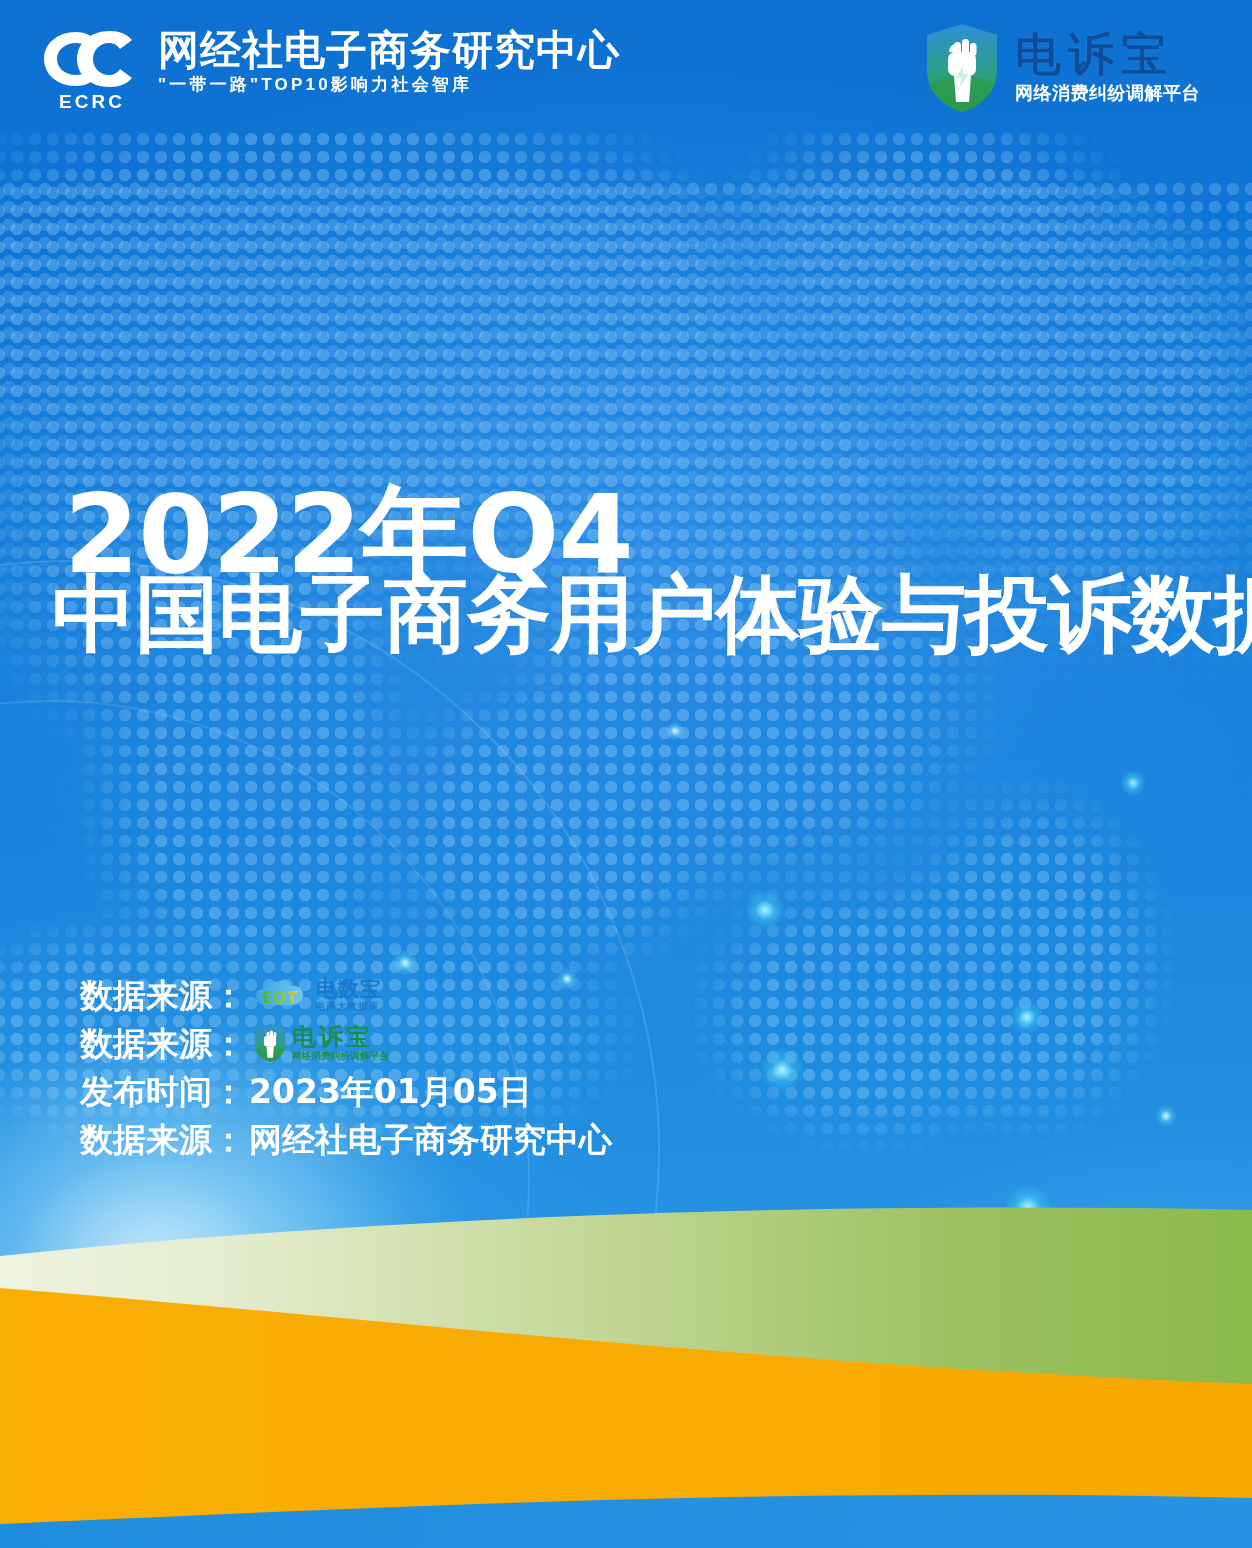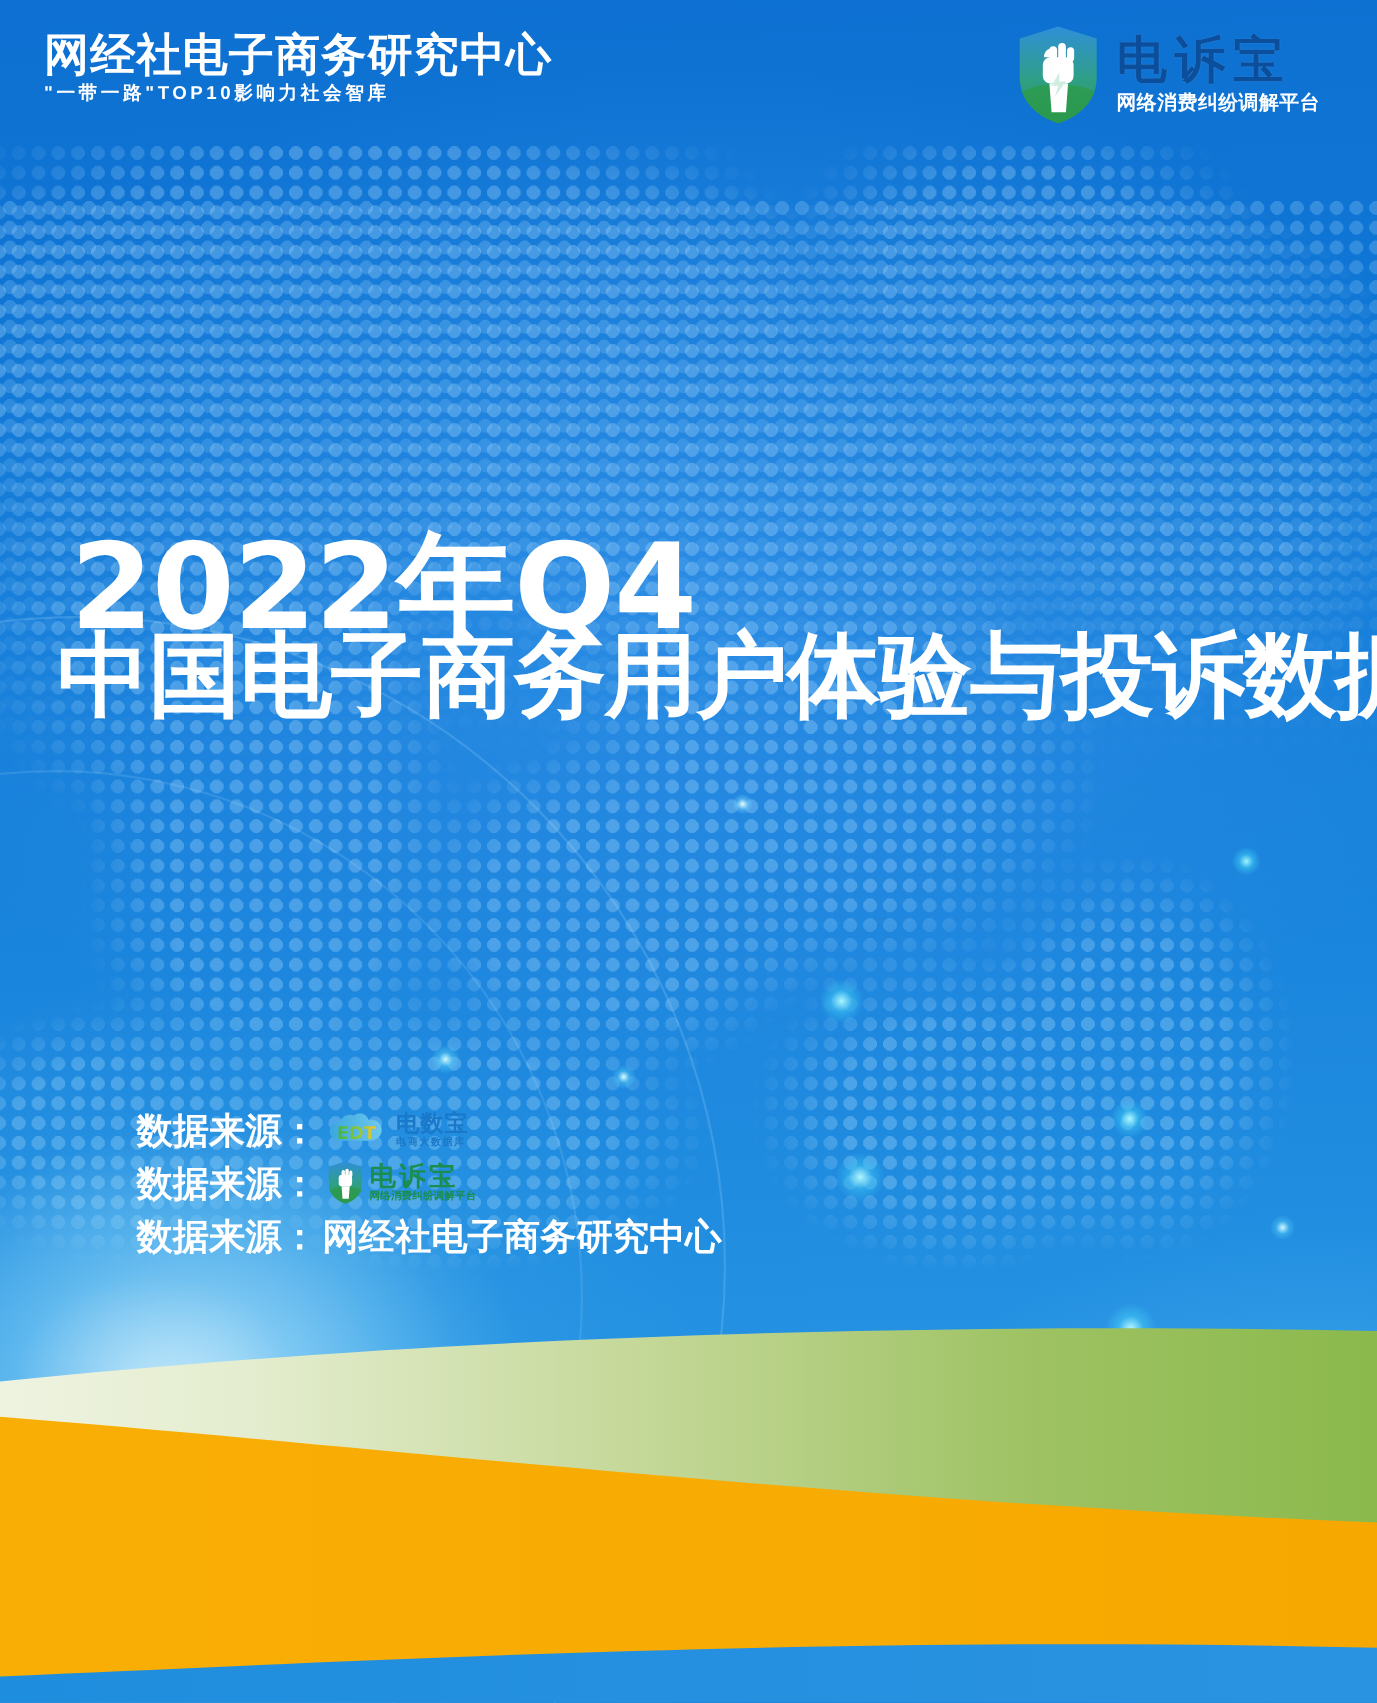--- a/index.html
+++ b/index.html
@@ -133,21 +133,21 @@
     color:#fff;font-size:108px;font-weight:700;line-height:1;letter-spacing:-1px;
     font-family:"DejaVu Sans","Liberation Sans",sans-serif;white-space:nowrap;
   }
   .t-main{
     position:absolute;left:52px;top:572px;
     color:#fff;font-size:84px;font-weight:700;line-height:1;letter-spacing:-1px;
     font-family:"DejaVu Sans","Liberation Sans",sans-serif;white-space:nowrap;
   }
 
   
-  .meta{position:absolute;left:80px;top:1003px;z-index:7;margin-left:44px;}
+  .meta{position:absolute;left:80px;top:971px;z-index:7;}
   .meta-row{display:flex;align-items:center;height:48px;}
   .meta-label{
     color:#fff;font-size:33px;font-weight:700;line-height:1;white-space:nowrap;
     font-family:"DejaVu Sans","Liberation Sans",sans-serif;
   }
   .meta-value{
     color:#fff;font-size:33px;font-weight:700;line-height:1;white-space:nowrap;margin-left:4px;
     font-family:"DejaVu Sans","Liberation Sans",sans-serif;
   }
 
@@ -188,20 +188,33 @@
   <div class="glow g4"></div>
   <div class="glow g5"></div>
   <div class="glow g6"></div>
   <div class="glow g7"></div>
   <div class="glow g8"></div>
   <div class="glow g9"></div>
 
   <div class="header">
 
     <div class="ecrc">
+      <div class="ecrc-mark">
+        <svg width="104" height="62" viewBox="0 0 104 62">
+          <g fill="#ffffff">
+            <path d="M36 4 C17 4 4 16 4 31 C4 46 17 58 36 58 C44 58 50 55 53 52 L53 38 C49 44 43 47 36 47 C25 47 17 40 17 31 C17 22 25 15 36 15 C43 15 49 18 53 24 L53 10 C50 7 44 4 36 4 Z"></path>
+            <path d="M12 26 L48 26 L48 36 L12 36 Z" opacity="0"></path>
+            <path d="M46 26 L14 26 C15 22 19 19 24 19 L46 19 Z" opacity="0"></path>
+          </g>
+          <g fill="#ffffff">
+            <path d="M70 3 C50 3 37 15 37 31 C37 47 50 59 70 59 C79 59 87 56 92 50 L80 41 C77 45 74 47 69 47 C60 47 53 40 53 31 C53 22 60 15 69 15 C74 15 77 17 80 21 L92 12 C87 6 79 3 70 3 Z"></path>
+          </g>
+        </svg>
+        <div class="ecrc-word">ECRC</div>
+      </div>
       <div class="ecrc-txt">
         <div class="ecrc-cn">网经社电子商务研究中心</div>
         <div class="ecrc-sub">"一带一路"TOP10影响力社会智库</div>
       </div>
     </div>
 
     <div class="dsb">
       <div class="shield">
         <svg width="78" height="92" viewBox="0 0 78 92">
           <defs>
@@ -289,20 +302,24 @@
             </g>
           </svg>
         </span>
         <span class="mini-dsb-txt">
           <span class="mini-dsb-cn">电诉宝</span>
           <span class="mini-dsb-sub">网络消费纠纷调解平台</span>
         </span>
       </span>
     </div>
 
+    <div class="meta-row">
+      <span class="meta-label">发布时间：</span>
+      <span class="meta-value">2023年01月05日</span>
+    </div>
 
     <div class="meta-row">
       <span class="meta-label">数据来源：</span>
       <span class="meta-value">网经社电子商务研究中心</span>
     </div>
 
   </div>
 
   <div class="ribbons">
     <svg viewBox="0 0 1252 360" preserveAspectRatio="none">

